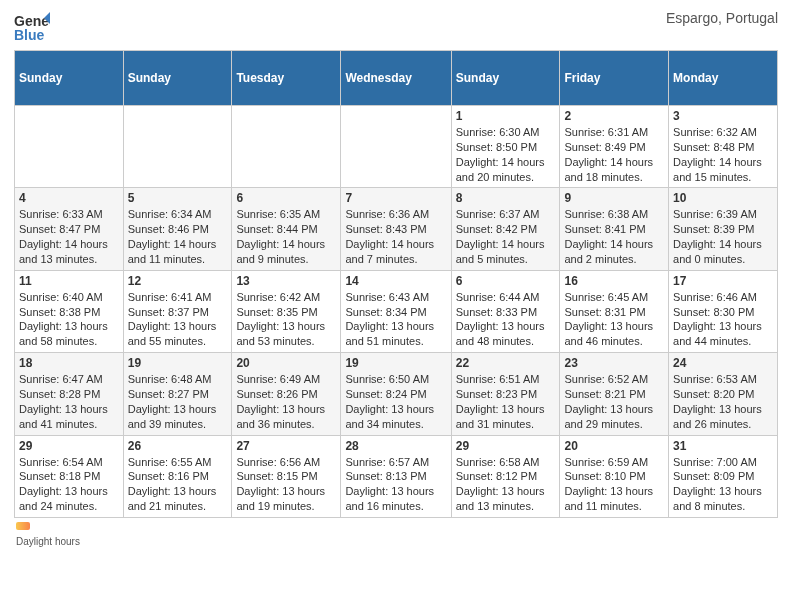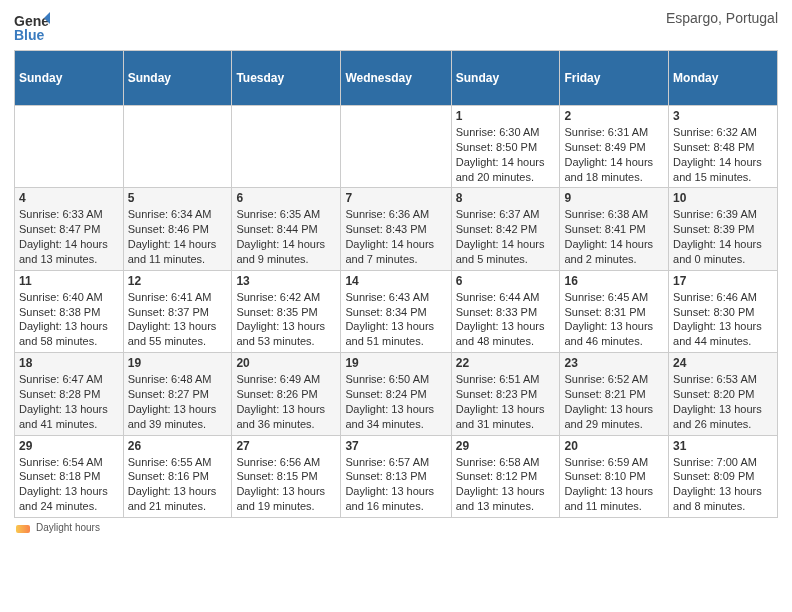--- a/index.html
+++ b/index.html
@@ -71,24 +71,25 @@
       display: block;
       margin-bottom: 2px;
     }
     .cell-text {
       font-size: 11px;
       color: #333;
       line-height: 1.35;
     }
     .footer {
       display: flex;
-      align-items: flex-end;
+      align-items: flex-start;
       gap: 6px;
       margin-top: 4px;
       padding-left: 2px;
+      flex-direction: column;
     }
     .footer-icon {
       width: 14px;
       height: 8px;
       background: linear-gradient(to right, #f9c74f, #f9844a);
       border-radius: 2px;
     }
     .footer-text {
       font-size: 10px;
       color: #555;
@@ -239,21 +240,21 @@
           </td>
           <td>
             <span class="day-num">26</span>
         <div class="cell-text">Sunrise: 6:55 AM<br>Sunset: 8:16 PM<br>Daylight: 13 hours and 21 minutes.</div>
           </td>
           <td>
             <span class="day-num">27</span>
         <div class="cell-text">Sunrise: 6:56 AM<br>Sunset: 8:15 PM<br>Daylight: 13 hours and 19 minutes.</div>
           </td>
           <td>
-            <span class="day-num">37</span>
+            <span class="day-num">28</span>
         <div class="cell-text">Sunrise: 6:57 AM<br>Sunset: 8:13 PM<br>Daylight: 13 hours and 16 minutes.</div>
           </td>
           <td>
             <span class="day-num">29</span>
         <div class="cell-text">Sunrise: 6:58 AM<br>Sunset: 8:12 PM<br>Daylight: 13 hours and 13 minutes.</div>
           </td>
           <td>
             <span class="day-num">20</span>
         <div class="cell-text">Sunrise: 6:59 AM<br>Sunset: 8:10 PM<br>Daylight: 13 hours and 11 minutes.</div>
           </td>

